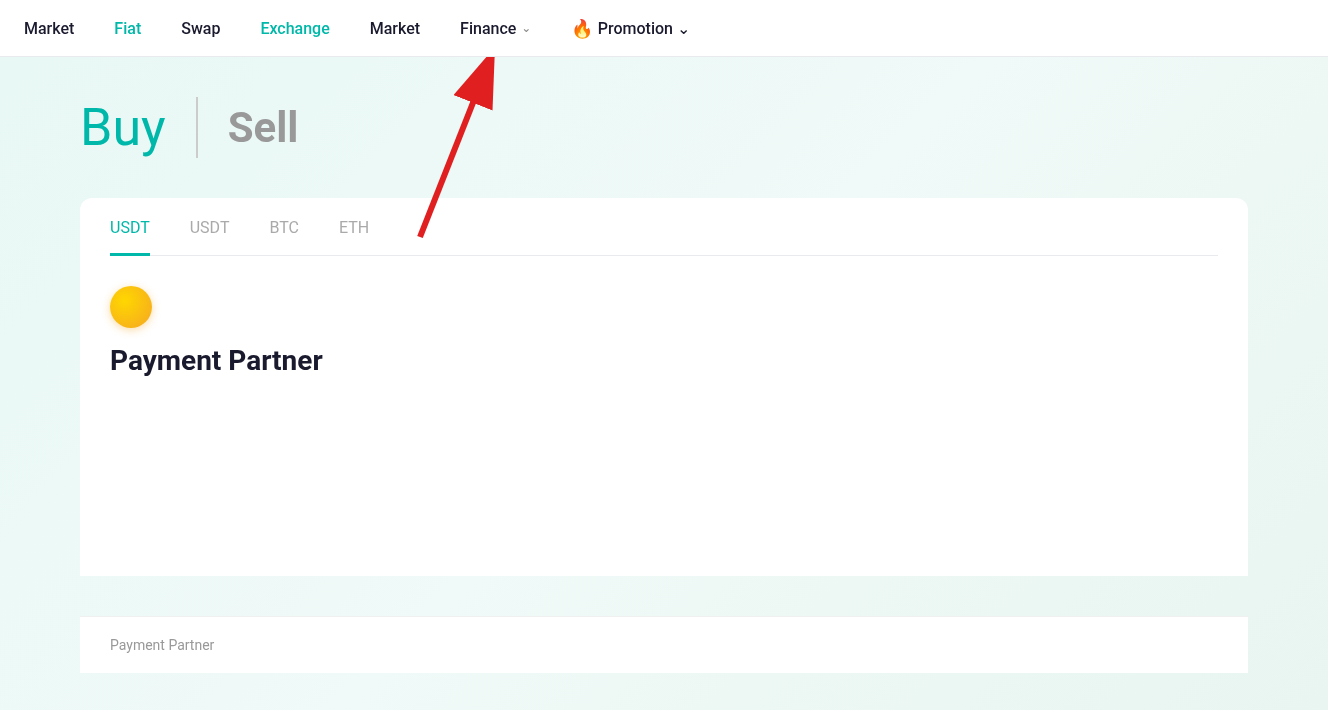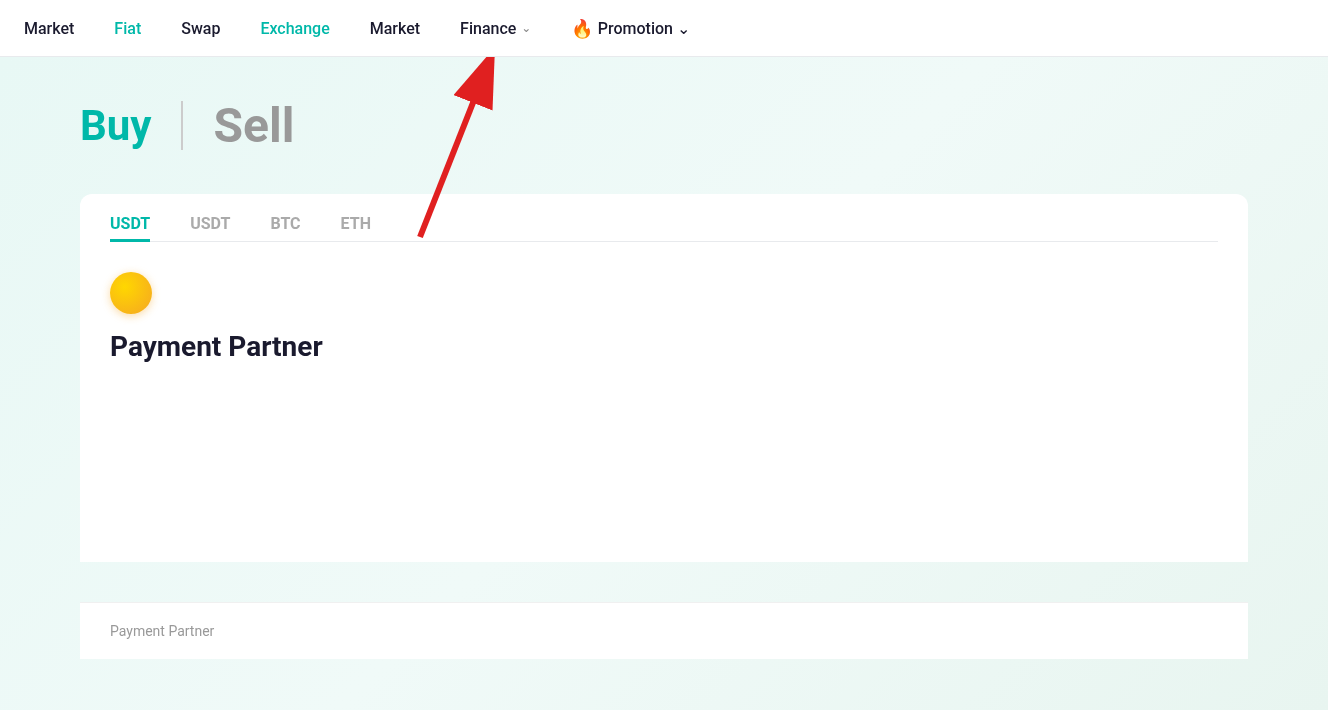--- a/index.html
+++ b/index.html
@@ -88,30 +88,30 @@
     .buy-sell-tabs {
       display: flex;
       align-items: center;
       gap: 30px;
       margin-bottom: 40px;
       position: relative;
       z-index: 1;
     }
 
     .tab-buy {
-      font-size: 42px;
-      font-weight: 700;
+      font-size: 52px;
+      font-weight: 400;
       color: #00b8a9;
       cursor: pointer;
       padding-right: 30px;
       border-right: 2px solid #ccc;
     }
 
     .tab-sell {
-      font-size: 48px;
+      font-size: 42px;
       font-weight: 700;
       color: #999;
       cursor: pointer;
     }
 
     
     .currency-tabs-container {
       background: #ffffff;
       border-radius: 12px 12px 0 0;
       padding: 20px 30px 0 30px;
@@ -121,24 +121,24 @@
 
     .currency-tabs {
       display: flex;
       gap: 40px;
       border-bottom: 1px solid #e8eaed;
       padding-bottom: 0;
     }
 
     .currency-tab {
       font-size: 16px;
-      font-weight: 700;
+      font-weight: 400;
       color: #aaa;
       cursor: pointer;
-      padding-bottom: 6px;
+      padding-bottom: 16px;
       border-bottom: 3px solid transparent;
       margin-bottom: -1px;
     }
 
     .currency-tab.active {
       color: #00b8a9;
       border-bottom: 3px solid #00b8a9;
     }
 
     

